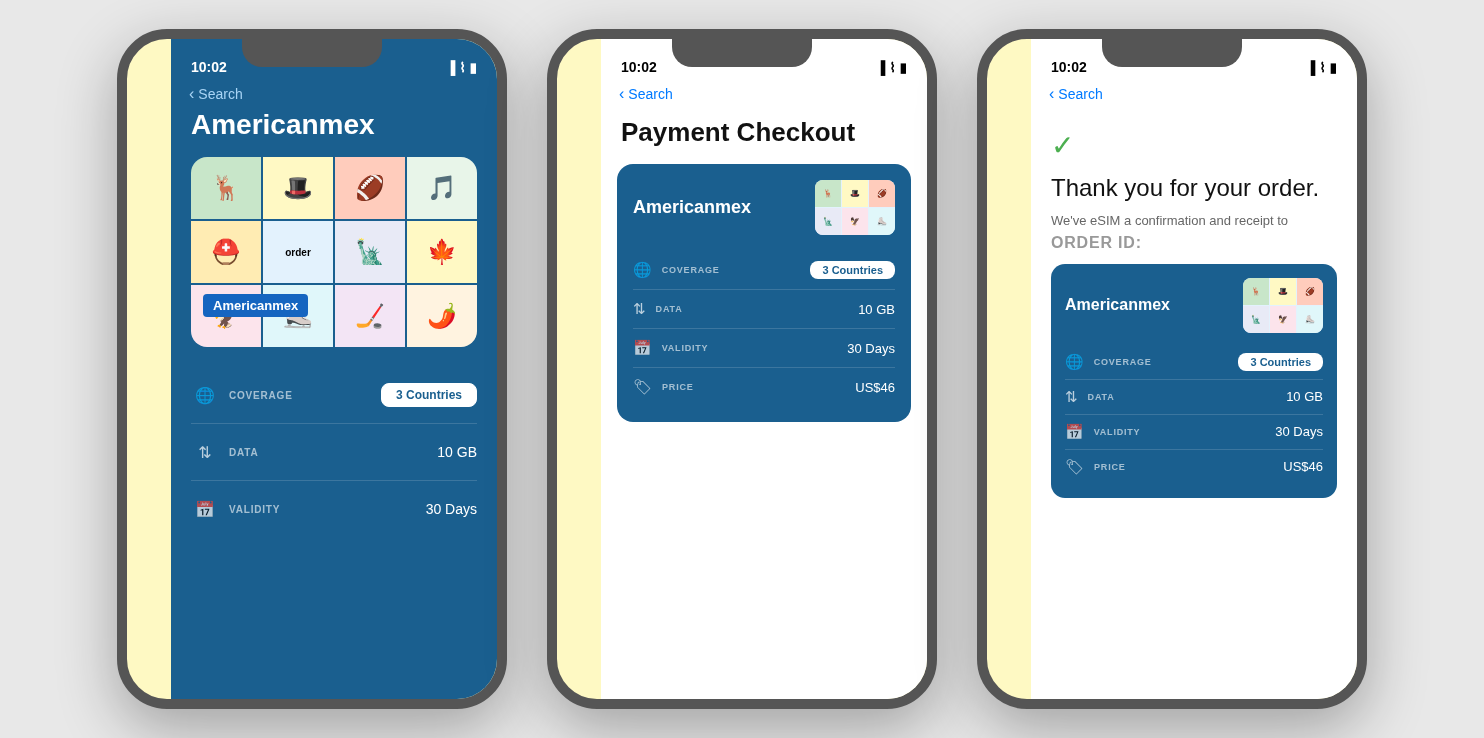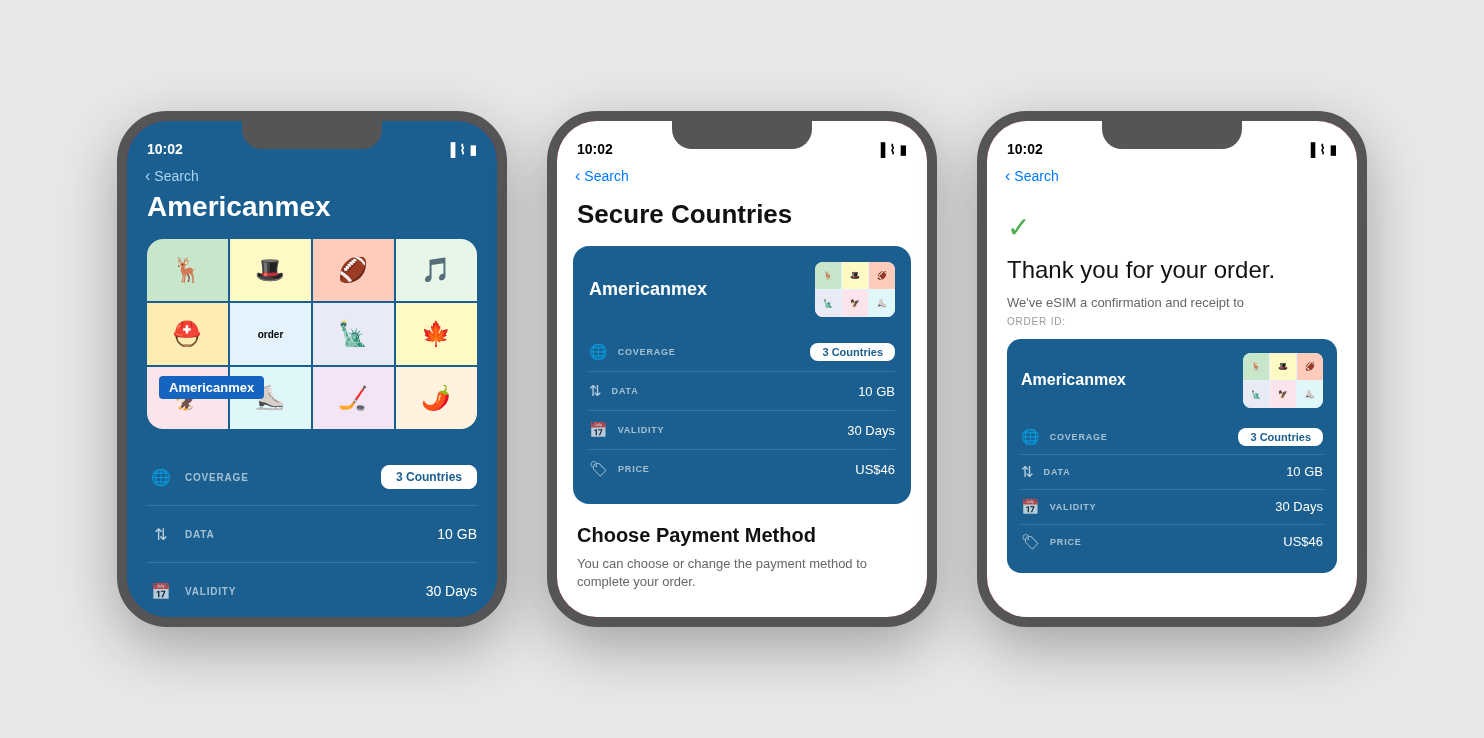--- a/index.html
+++ b/index.html
@@ -11,27 +11,28 @@
       align-items: center;
       justify-content: center;
       gap: 40px;
       font-family: -apple-system, BlinkMacSystemFont, 'Segoe UI', sans-serif;
       overflow: hidden;
     }
 
     
     .phone {
       width: 390px;
-      height: 516px;
-      background: #be185d;
+      height: 680px;
+      background: #fef9c3;
       border-radius: 50px;
       border: 10px solid #555;
       position: relative;
       overflow: hidden;
       box-shadow: 0 20px 60px rgba(0,0,0,0.3);
+      padding-left: 44px;
     }
 
     .phone::before {
       content: '';
       position: absolute;
       top: 0; left: 50%;
       transform: translateX(-50%);
       width: 140px; height: 28px;
       background: #555;
       border-radius: 0 0 20px 20px;
@@ -335,22 +336,22 @@
       margin-bottom: 10px;
     }
 
     .order-subtitle {
       font-size: 13px;
       color: #666;
       margin-bottom: 6px;
     }
 
     .order-id-label {
-      font-size: 10px;
-      font-weight: 400;
+      font-size: 16px;
+      font-weight: 700;
       color: #999;
       letter-spacing: 0.8px;
       margin-bottom: 12px;
     }
 
     .order-card {
       background: #1a5f8f;
       border-radius: 14px;
       padding: 14px;
       color: white;
@@ -451,21 +452,21 @@
         <span>⌇</span>
         <span>▮</span>
       </div>
     </div>
 
     <div class="nav-bar">
       <span class="back-arrow">‹</span>
       <span>Search</span>
     </div>
 
-    <div class="checkout-title">Secure Countries</div>
+    <div class="checkout-title">Payment Checkout</div>
 
     <div class="checkout-card">
       <div class="checkout-card-header">
         <span class="checkout-card-title">Americanmex</span>
         <div class="mini-card">
           <div class="mini-cell">🦌</div>
           <div class="mini-cell">🎩</div>
           <div class="mini-cell">🏈</div>
           <div class="mini-cell">🗽</div>
           <div class="mini-cell">🦅</div>
@@ -491,24 +492,20 @@
         <span class="checkout-info-value">30 Days</span>
       </div>
 
       <div class="checkout-info-row">
         <span class="checkout-info-icon">🏷</span>
         <span class="checkout-info-label">PRICE</span>
         <span class="checkout-info-value">US$46</span>
       </div>
     </div>
 
-    <div class="payment-section">
-      <div class="payment-title">Choose Payment Method</div>
-      <div class="payment-subtitle">You can choose or change the payment method to complete your order.</div>
-    </div>
   </div>
 </div>
 
 <div class="phone phone3">
   <div class="screen">
     <div class="status-bar">
       <span class="time">10:02</span>
       <div class="icons">
         <span>▐</span>
         <span>⌇</span>

